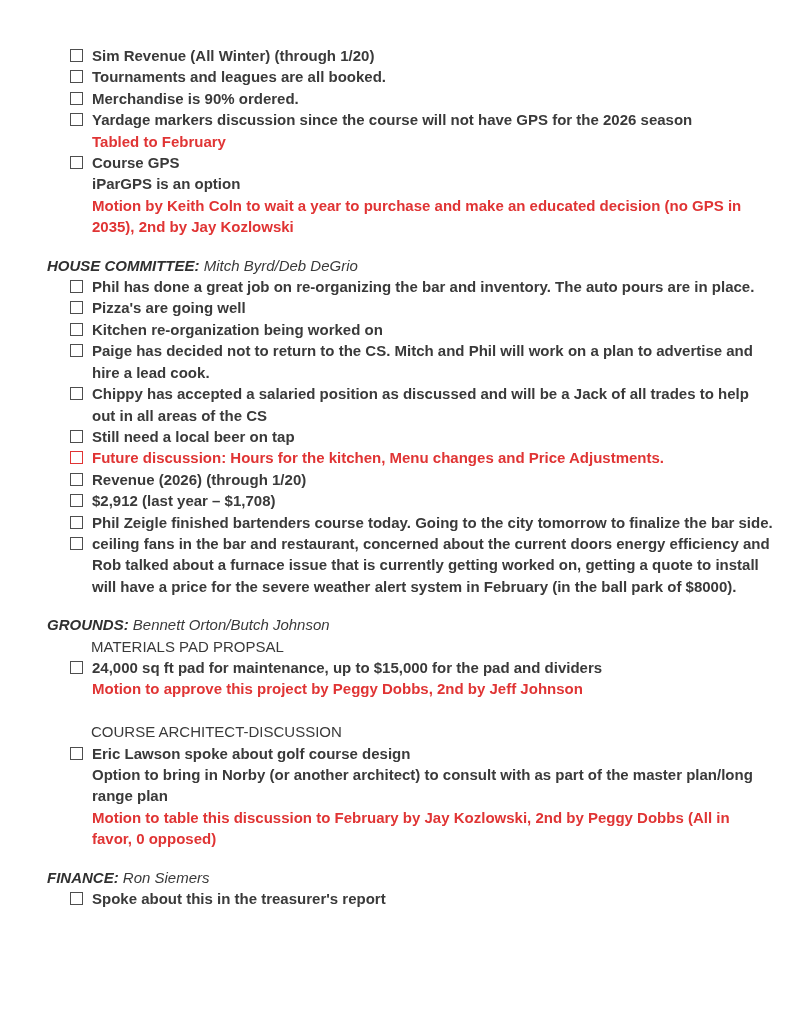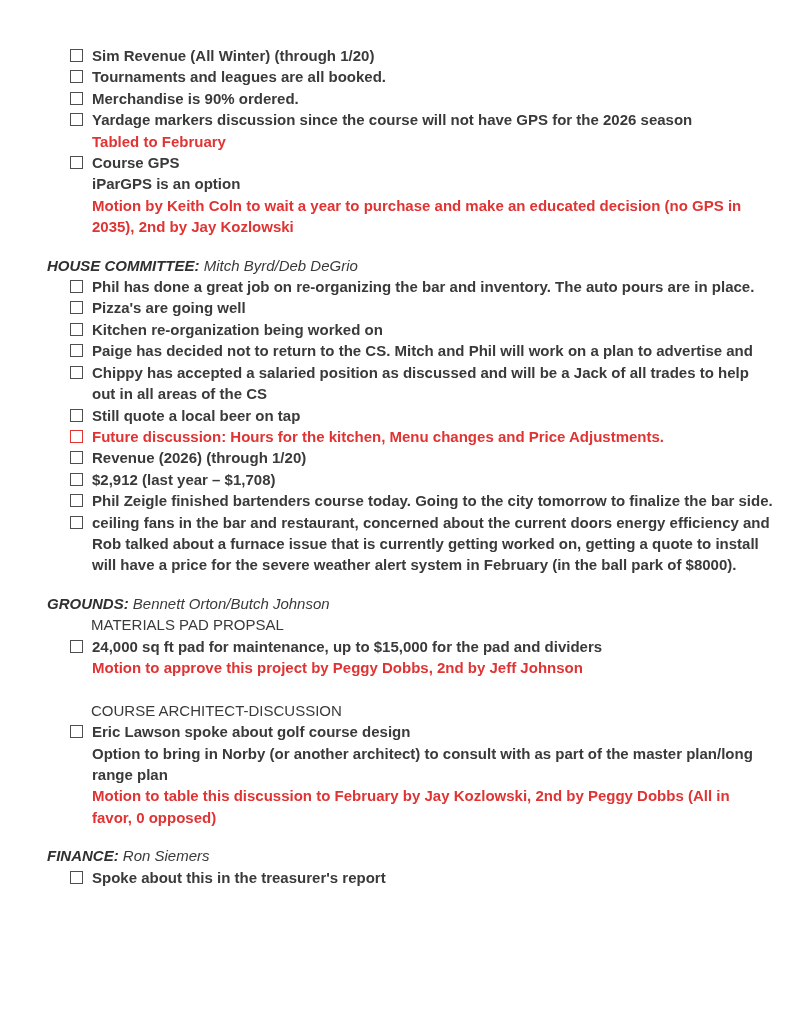--- a/index.html
+++ b/index.html
@@ -108,33 +108,34 @@
       <div class="bullet">
         <span class="checkbox"></span>
         <div class="lines">
           <div class="line">Kitchen re-organization being worked on</div>
         </div>
       </div>
       <div class="bullet">
         <span class="checkbox"></span>
         <div class="lines">
           <div class="line">Paige has decided not to return to the CS. Mitch and Phil will work on a plan to advertise and</div>
+          <div class="line">hire a lead cook.</div>
         </div>
       </div>
       <div class="bullet">
         <span class="checkbox"></span>
         <div class="lines">
           <div class="line">Chippy has accepted a salaried position as discussed and will be a Jack of all trades to help</div>
           <div class="line">out in all areas of the CS</div>
         </div>
       </div>
       <div class="bullet">
         <span class="checkbox"></span>
         <div class="lines">
-          <div class="line">Still quote a local beer on tap</div>
+          <div class="line">Still need a local beer on tap</div>
         </div>
       </div>
       <div class="bullet">
         <span class="checkbox red"></span>
         <div class="lines">
           <div class="line red">Future discussion: Hours for the kitchen, Menu changes and Price Adjustments.</div>
         </div>
       </div>
       <div class="bullet">
         <span class="checkbox"></span>

